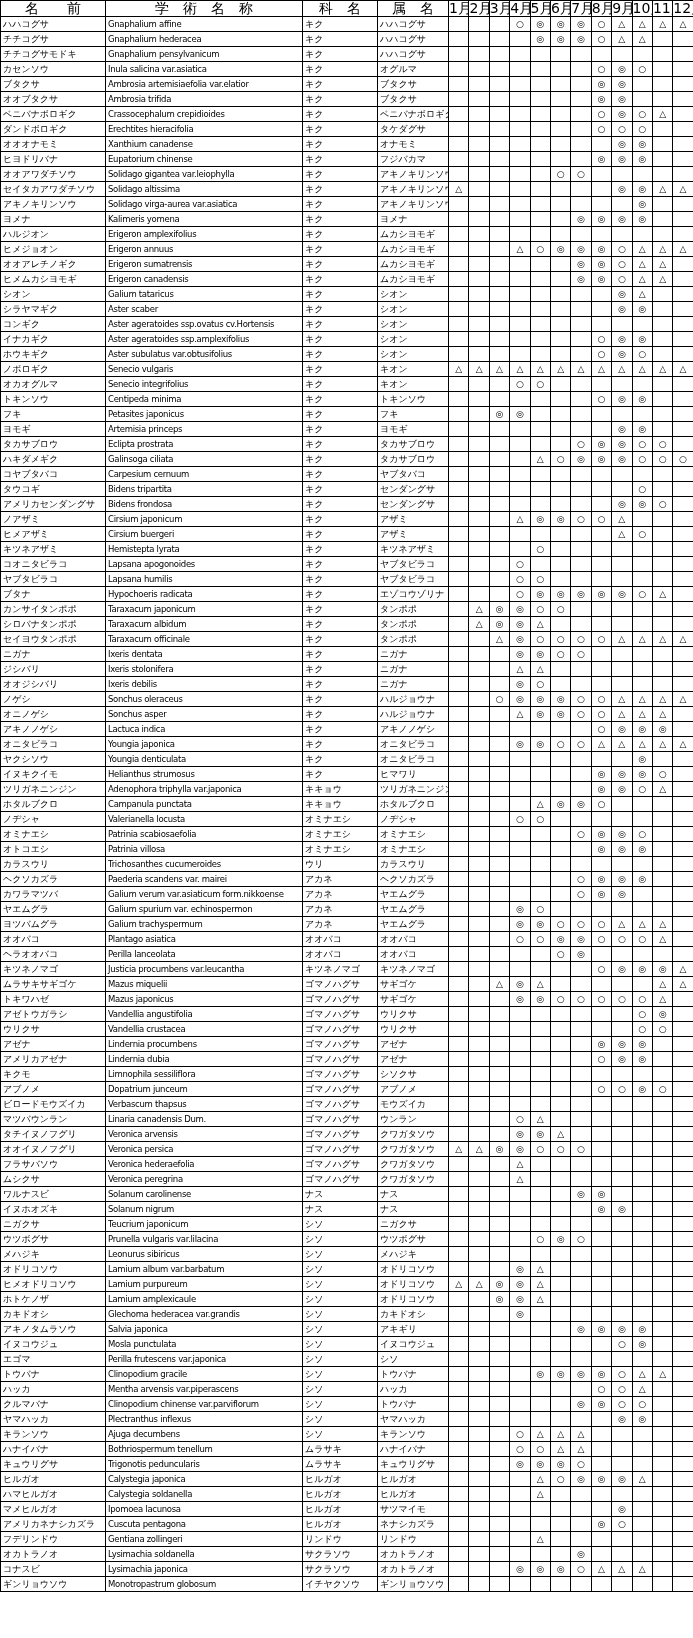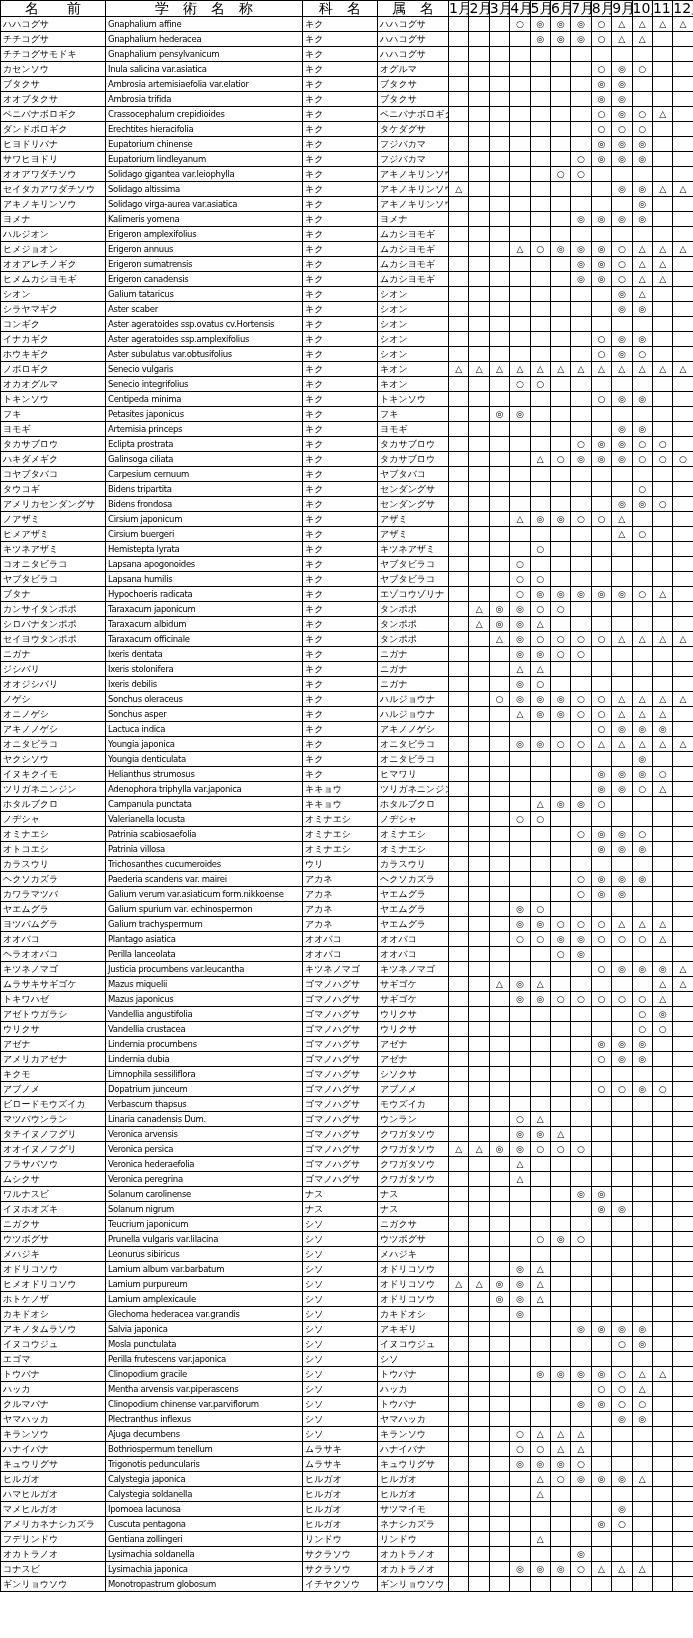--- a/index.html
+++ b/index.html
@@ -184,49 +184,49 @@
           <td class="m"></td>
           <td class="m"></td>
           <td class="m"></td>
           <td class="m">○</td>
           <td class="m">○</td>
           <td class="m">○</td>
           <td class="m"></td>
           <td class="m"></td>
         </tr>
         <tr>
+          <td class="k">オオオナモミ</td>
+          <td class="l">Xanthium canadense</td>
+          <td class="k">キク</td>
+          <td class="k">オナモミ</td>
+          <td class="m"></td>
+          <td class="m"></td>
+          <td class="m"></td>
+          <td class="m"></td>
+          <td class="m"></td>
+          <td class="m"></td>
+          <td class="m"></td>
+          <td class="m"></td>
+          <td class="m">◎</td>
+          <td class="m">◎</td>
+          <td class="m"></td>
+          <td class="m"></td>
+        </tr>
+        <tr>
           <td class="k">ヒヨドリバナ</td>
           <td class="l">Eupatorium chinense</td>
           <td class="k">キク</td>
           <td class="k">フジバカマ</td>
           <td class="m"></td>
           <td class="m"></td>
           <td class="m"></td>
           <td class="m"></td>
           <td class="m"></td>
           <td class="m"></td>
           <td class="m"></td>
-          <td class="m">◎</td>
-          <td class="m">◎</td>
-          <td class="m">◎</td>
-          <td class="m"></td>
-          <td class="m"></td>
-        </tr>
-        <tr>
-          <td class="k">サワヒヨドリ</td>
-          <td class="l">Eupatorium lindleyanum</td>
-          <td class="k">キク</td>
-          <td class="k">フジバカマ</td>
-          <td class="m"></td>
-          <td class="m"></td>
-          <td class="m"></td>
-          <td class="m"></td>
-          <td class="m"></td>
-          <td class="m"></td>
-          <td class="m">○</td>
           <td class="m">◎</td>
           <td class="m">◎</td>
           <td class="m">◎</td>
           <td class="m"></td>
           <td class="m"></td>
         </tr>
         <tr>
           <td class="k">オオアワダチソウ</td>
           <td class="l">Solidago gigantea var.leiophylla</td>
           <td class="k">キク</td>

